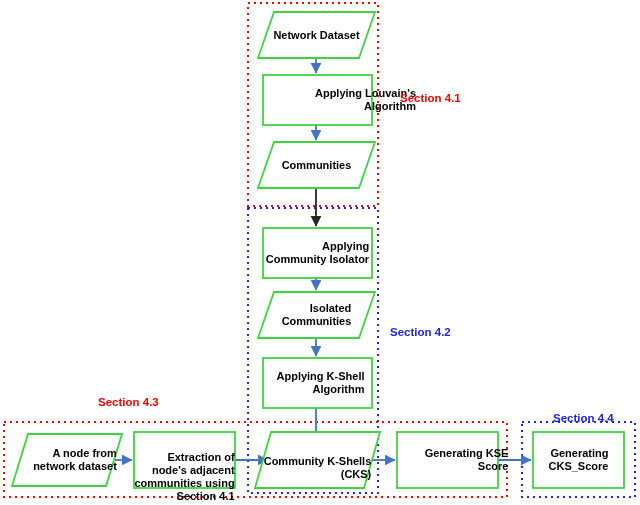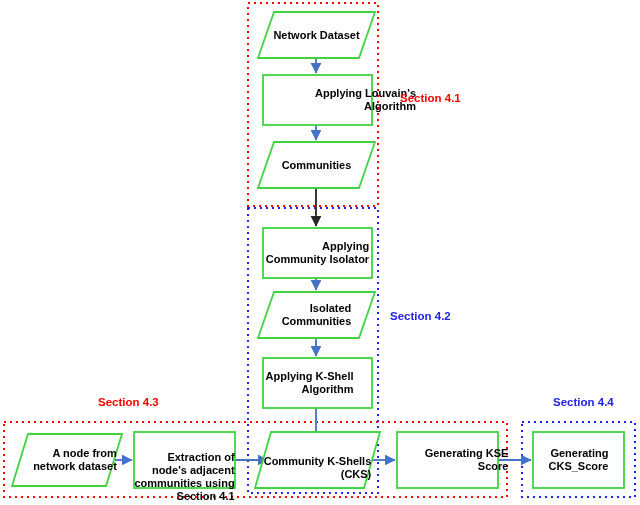--- a/index.html
+++ b/index.html
@@ -35,21 +35,21 @@
     white-space: pre-line;
     pointer-events: none;
   }
   .section-label {
     position: absolute;
     font-weight: bold;
     font-size: 11.5px;
     white-space: nowrap;
   }
   .sec-red { color: #ff0000; }
-  .sec-blue { color: #2222ee; }
+  .sec-blue { color: #2222ee; margin-top: 16px; }
 </style>
 </head>
 <body>
 
 <div id="canvas">
 
   <svg id="svg-layer" viewBox="0 0 640 505">
     <defs>
       <marker id="arrow-blue" markerWidth="7" markerHeight="7" refX="5.6" refY="3" orient="auto" markerUnits="strokeWidth">
         <path d="M0,0 L6,3 L0,6 z" fill="#4472c4"></path>
@@ -93,21 +93,21 @@
 
   <div id="labels-layer">
       <div class="node-label" style="left: 258px; top: 12px; width: 117px; height: 46px;">Network Dataset</div>
       <div class="node-label" style="left: 263px; top: 75px; width: 109px; height: 50px; padding-left: 48px;">Applying Louvain's
 Algorithm</div>
       <div class="node-label" style="left: 258px; top: 142px; width: 117px; height: 46px;">Communities</div>
       <div class="node-label" style="left: 263px; top: 228px; width: 109px; height: 50px;">Applying
 Community Isolator</div>
       <div class="node-label" style="left: 258px; top: 292px; width: 117px; height: 46px;">Isolated
 Communities</div>
-      <div class="node-label" style="left: 255px; top: 358px; width: 109px; height: 50px;">Applying K-Shell
+      <div class="node-label" style="left: 266px; top: 358px; width: 109px; height: 50px;">Applying K-Shell
 Algorithm</div>
       <div class="node-label" style="left: 20px; top: 434px; width: 110px; height: 52px;">A node from
 network dataset</div>
       <div class="node-label" style="left: 134px; top: 409px; width: 101px; height: 56px; margin-top: 40px;">Extraction of
 node's adjacent
 communities using
 Section 4.1</div>
       <div class="node-label" style="left: 255px; top: 432px; width: 125px; height: 72px;">Community K-Shells
 (CKS)</div>
       <div class="node-label" style="left: 416px; top: 432px; width: 101px; height: 56px;">Generating KSE

